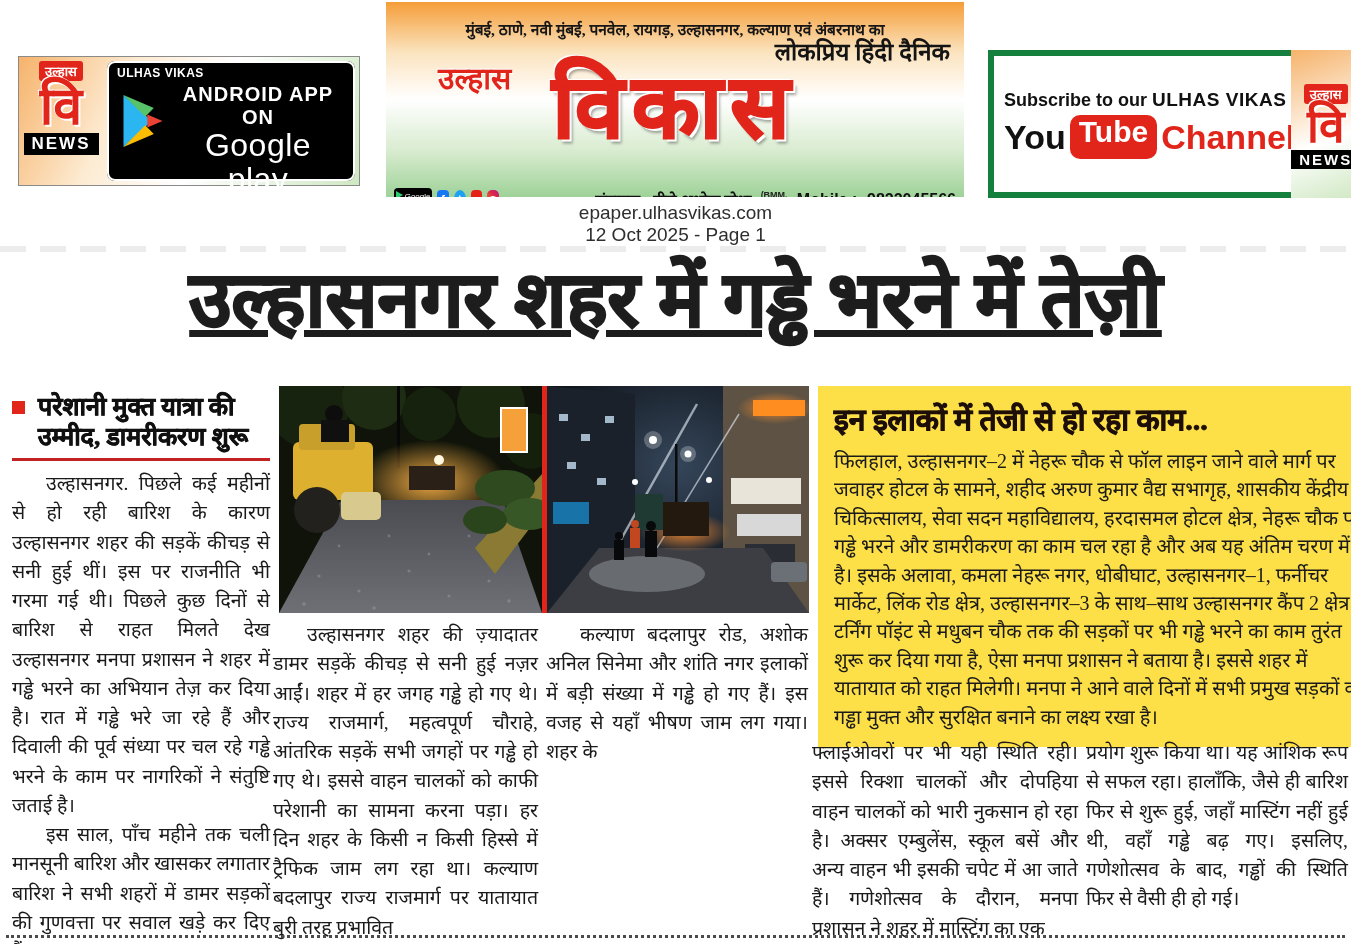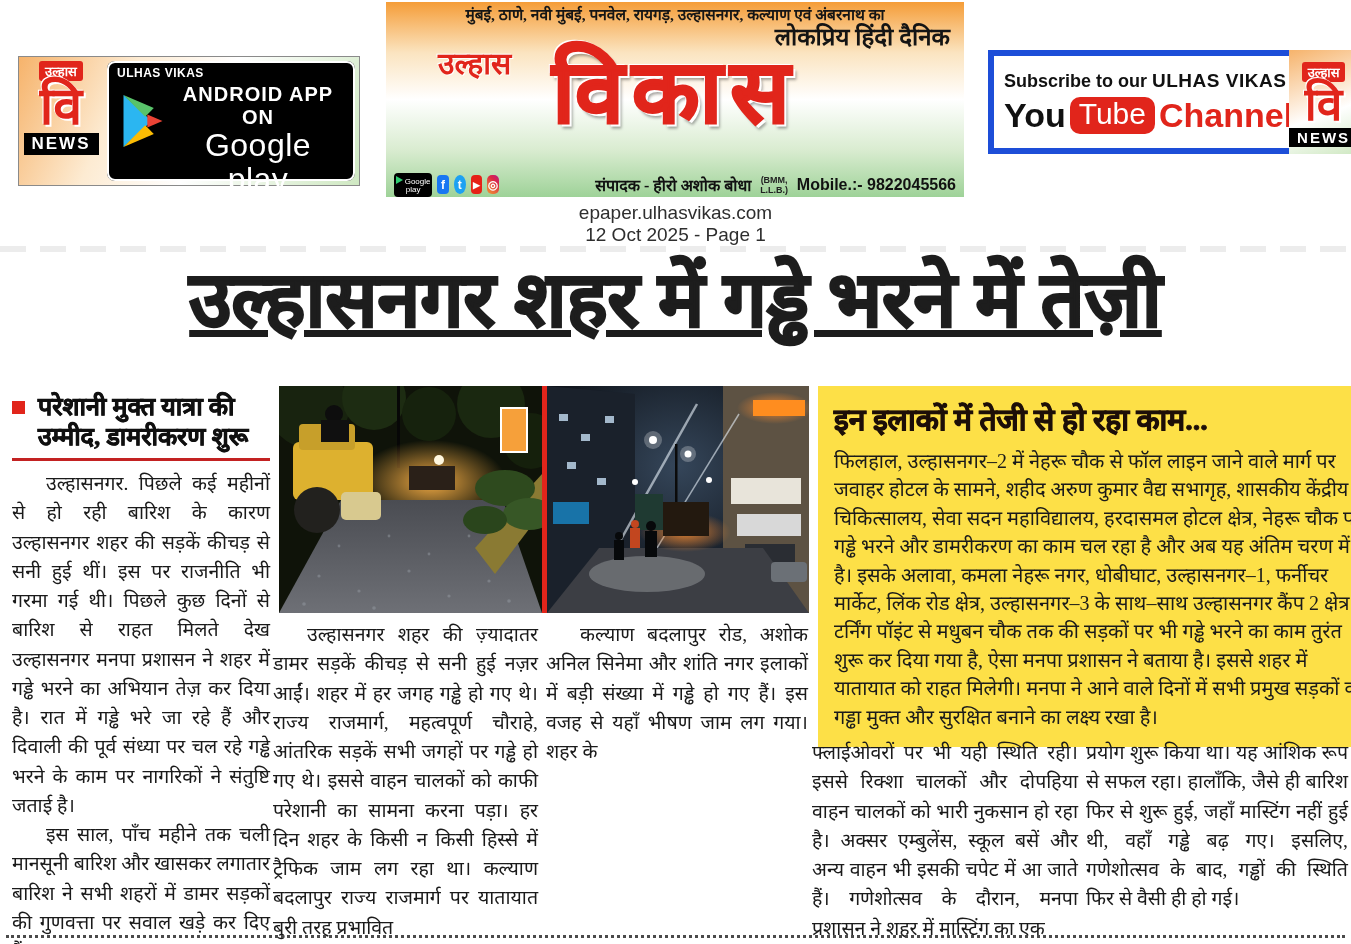--- a/index.html
+++ b/index.html
@@ -29,21 +29,21 @@
   .pb-brand { position:absolute; left:10px; top:5px; font-size:12px; font-weight:700; letter-spacing:.5px; }
   .pb-tri { position:absolute; left:14px; top:34px; width:44px; height:52px; }
   .pb-line1 { text-align:center; font-size:20px; font-weight:700; letter-spacing:1px; margin-top:16px; }
   .pb-store { text-align:center; font-size:32px; font-weight:400; letter-spacing:.5px; line-height:1.05; }
   .pb-install { font-size:15px; font-weight:700; margin-top:2px; padding-left:14px; }
   .masthead {
     position:absolute; left:386px; top:2px; width:578px; height:195px;
     background:linear-gradient(180deg,#f59d38 0%,#fbe4c0 26%,#ffffff 50%,#d9ecd0 76%,#9ed298 100%);
     text-align:center; overflow:hidden;
   }
-  .mh-coverage { font-size:15.5px; font-weight:700; color:#161616; padding-top:1px; }
+  .mh-coverage { font-size:15.5px; font-weight:700; color:#161616; padding-top:16px; }
   .mh-tagline { font-size:24px; font-weight:800; color:#141414; text-align:right; padding-right:14px; line-height:1.05; }
   .mh-titles { position:relative; height:102px; }
   .mh-small { position:absolute; left:52px; top:-8px; font-size:30px; font-weight:900; color:#e1251b;
               text-shadow:1px 1px 0 #fff,-1px -1px 0 #fff; }
   .mh-big { font-size:88px; font-weight:900; color:#e1251b; line-height:.98; letter-spacing:8px;
             text-shadow:3px 3px 0 #ffffff,-2px -2px 0 #ffffff,4px 5px 3px rgba(0,0,0,.35);
             -webkit-text-stroke:2px #e1251b; }
   .mh-strip { display:flex; align-items:center; gap:5px; padding:2px 8px 0; font-family:"Liberation Sans",sans-serif; }
   .mini-play { background:#000; color:#fff; border-radius:4px; width:62px; height:24px; font-size:8px;
                display:flex; flex-direction:column; align-items:center; justify-content:center; line-height:1; }
@@ -55,29 +55,29 @@
   .soc.yt { background:#e62117; font-size:9px; }
   .soc.ig { background:linear-gradient(45deg,#f09433,#e6683c,#dc2743,#bc1888); border-radius:5px; }
   .mh-handle { font-size:16px; font-weight:700; color:#111; white-space:nowrap;margin-top:43px; }
   .mh-editor { font-size:16px; font-weight:700; color:#111; white-space:nowrap; font-family:"Liberation Serif",serif; }
   .mh-qual { font-size:9px; font-weight:700; color:#222; }
   .mh-mobile { margin-left:auto; font-size:16px; font-weight:700; color:#111; white-space:nowrap; }
   .mh-webrow { display:flex; align-items:center; justify-content:center; gap:10px; margin-top:3px; }
   .mh-bar { width:95px; height:6px; background:#f5a623; border-radius:2px; }
   .mh-web { font-size:17px; font-weight:700; color:#111; font-family:"Liberation Sans",sans-serif; }
   .subscribe {
-    position:absolute; left:988px; top:50px; width:344px; height:104px;
-    border:6px solid #1d4ed8; background:#fff; display:flex; align-items:center;
+    position:absolute; left:988px; top:50px; width:344px; height:148px;
+    border:6px solid #15803d; background:#fff; display:flex; align-items:center;
   }
   .sub-text { flex:1; padding:4px 2px 4px 10px; font-family:"Liberation Sans",sans-serif; }
   .sub-line1 { font-size:18px; font-weight:700; color:#111; white-space:nowrap; }
   .sub-line1 b { font-size:19px; font-weight:900; letter-spacing:.5px; }
   .sub-line2 { display:flex; align-items:center; gap:4px; margin-top:4px; }
   .sub-you { font-size:34px; font-weight:900; color:#111; }
-  .sub-tube { font-size:30px; font-weight:400; color:#fff; background:#e1251b; border-radius:10px; padding:0 9px 3px; }
+  .sub-tube { font-size:30px; font-weight:700; color:#fff; background:#e1251b; border-radius:10px; padding:0 9px 10px; }
   .sub-channel { font-size:34px; font-weight:900; color:#e1251b; }
   .sub-logo { width:74px; align-self:stretch; background:linear-gradient(160deg,#f6b36b,#fff 60%,#cfe8c2);
               display:flex; flex-direction:column; align-items:center; justify-content:center; margin:-6px; }
   .sub-logo .ml-big { font-size:46px; }
   .sub-logo .ml-news { font-size:15px; }
   
   .meta { position:absolute; left:0; right:0; top:202px; text-align:center;
           font-family:"Liberation Sans",sans-serif; color:#2e2e2e; }
   .meta .m1 { font-size:19px; }
   .meta .m2 { font-size:19px; }

